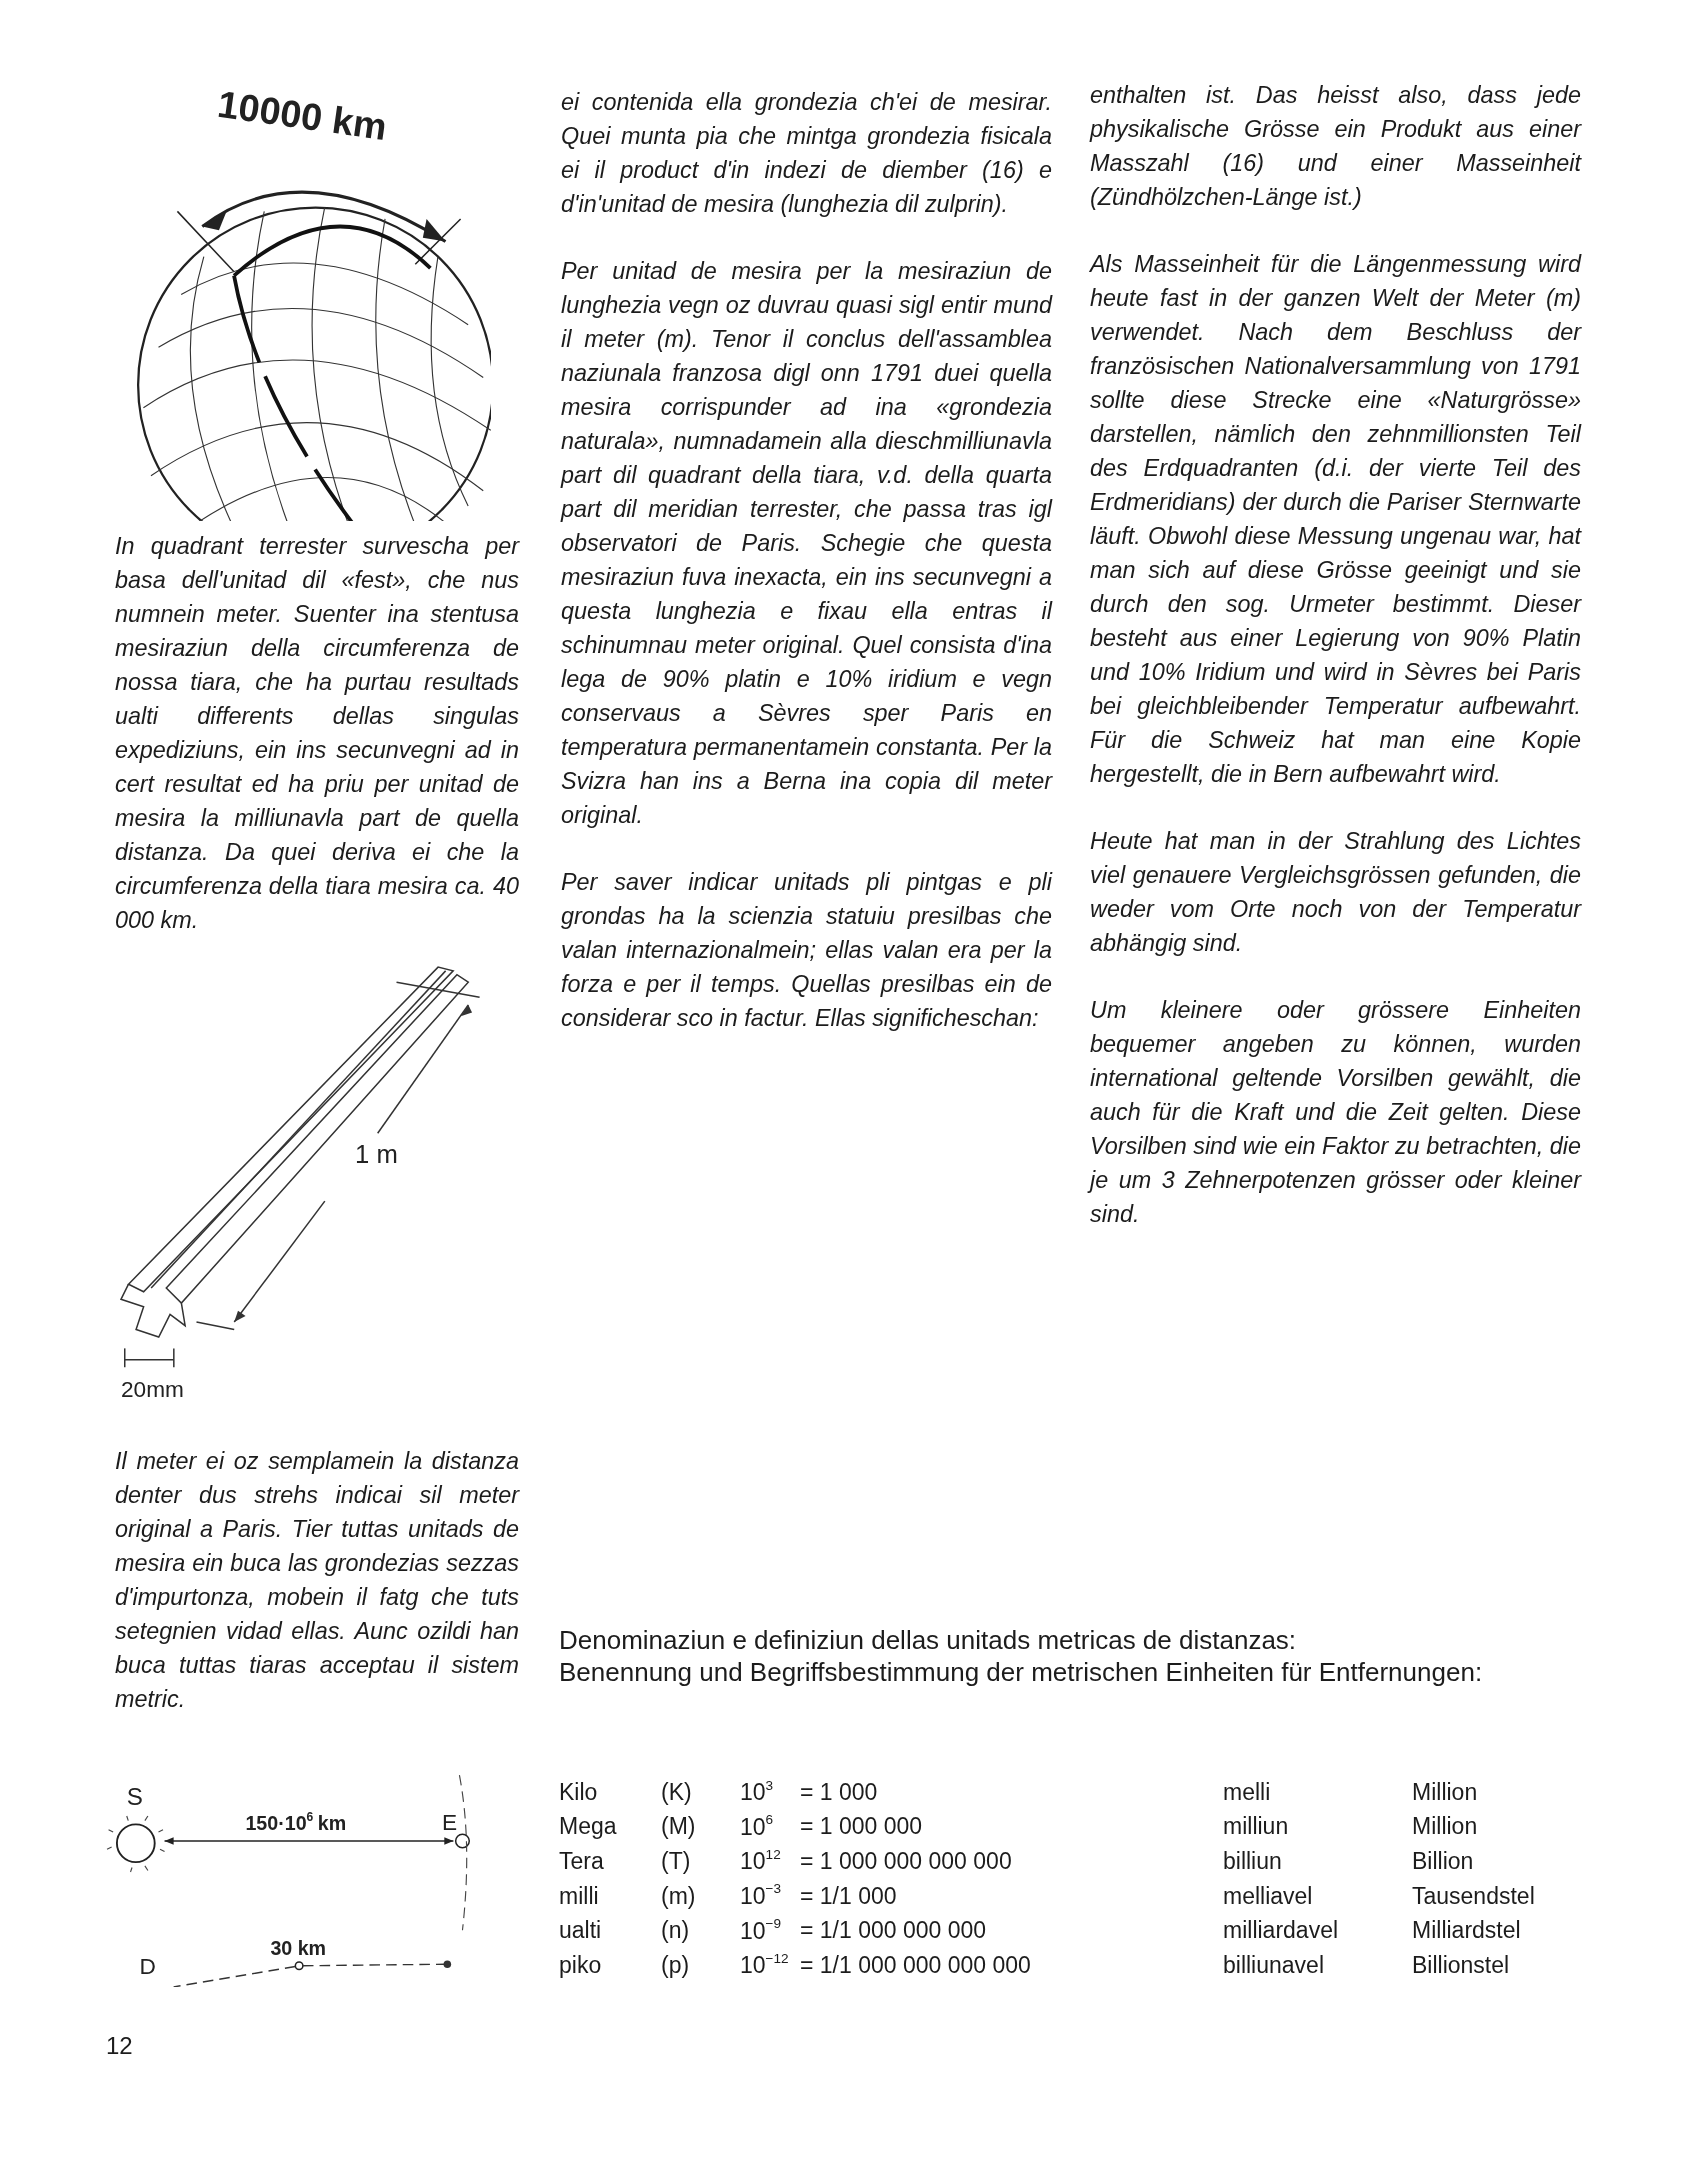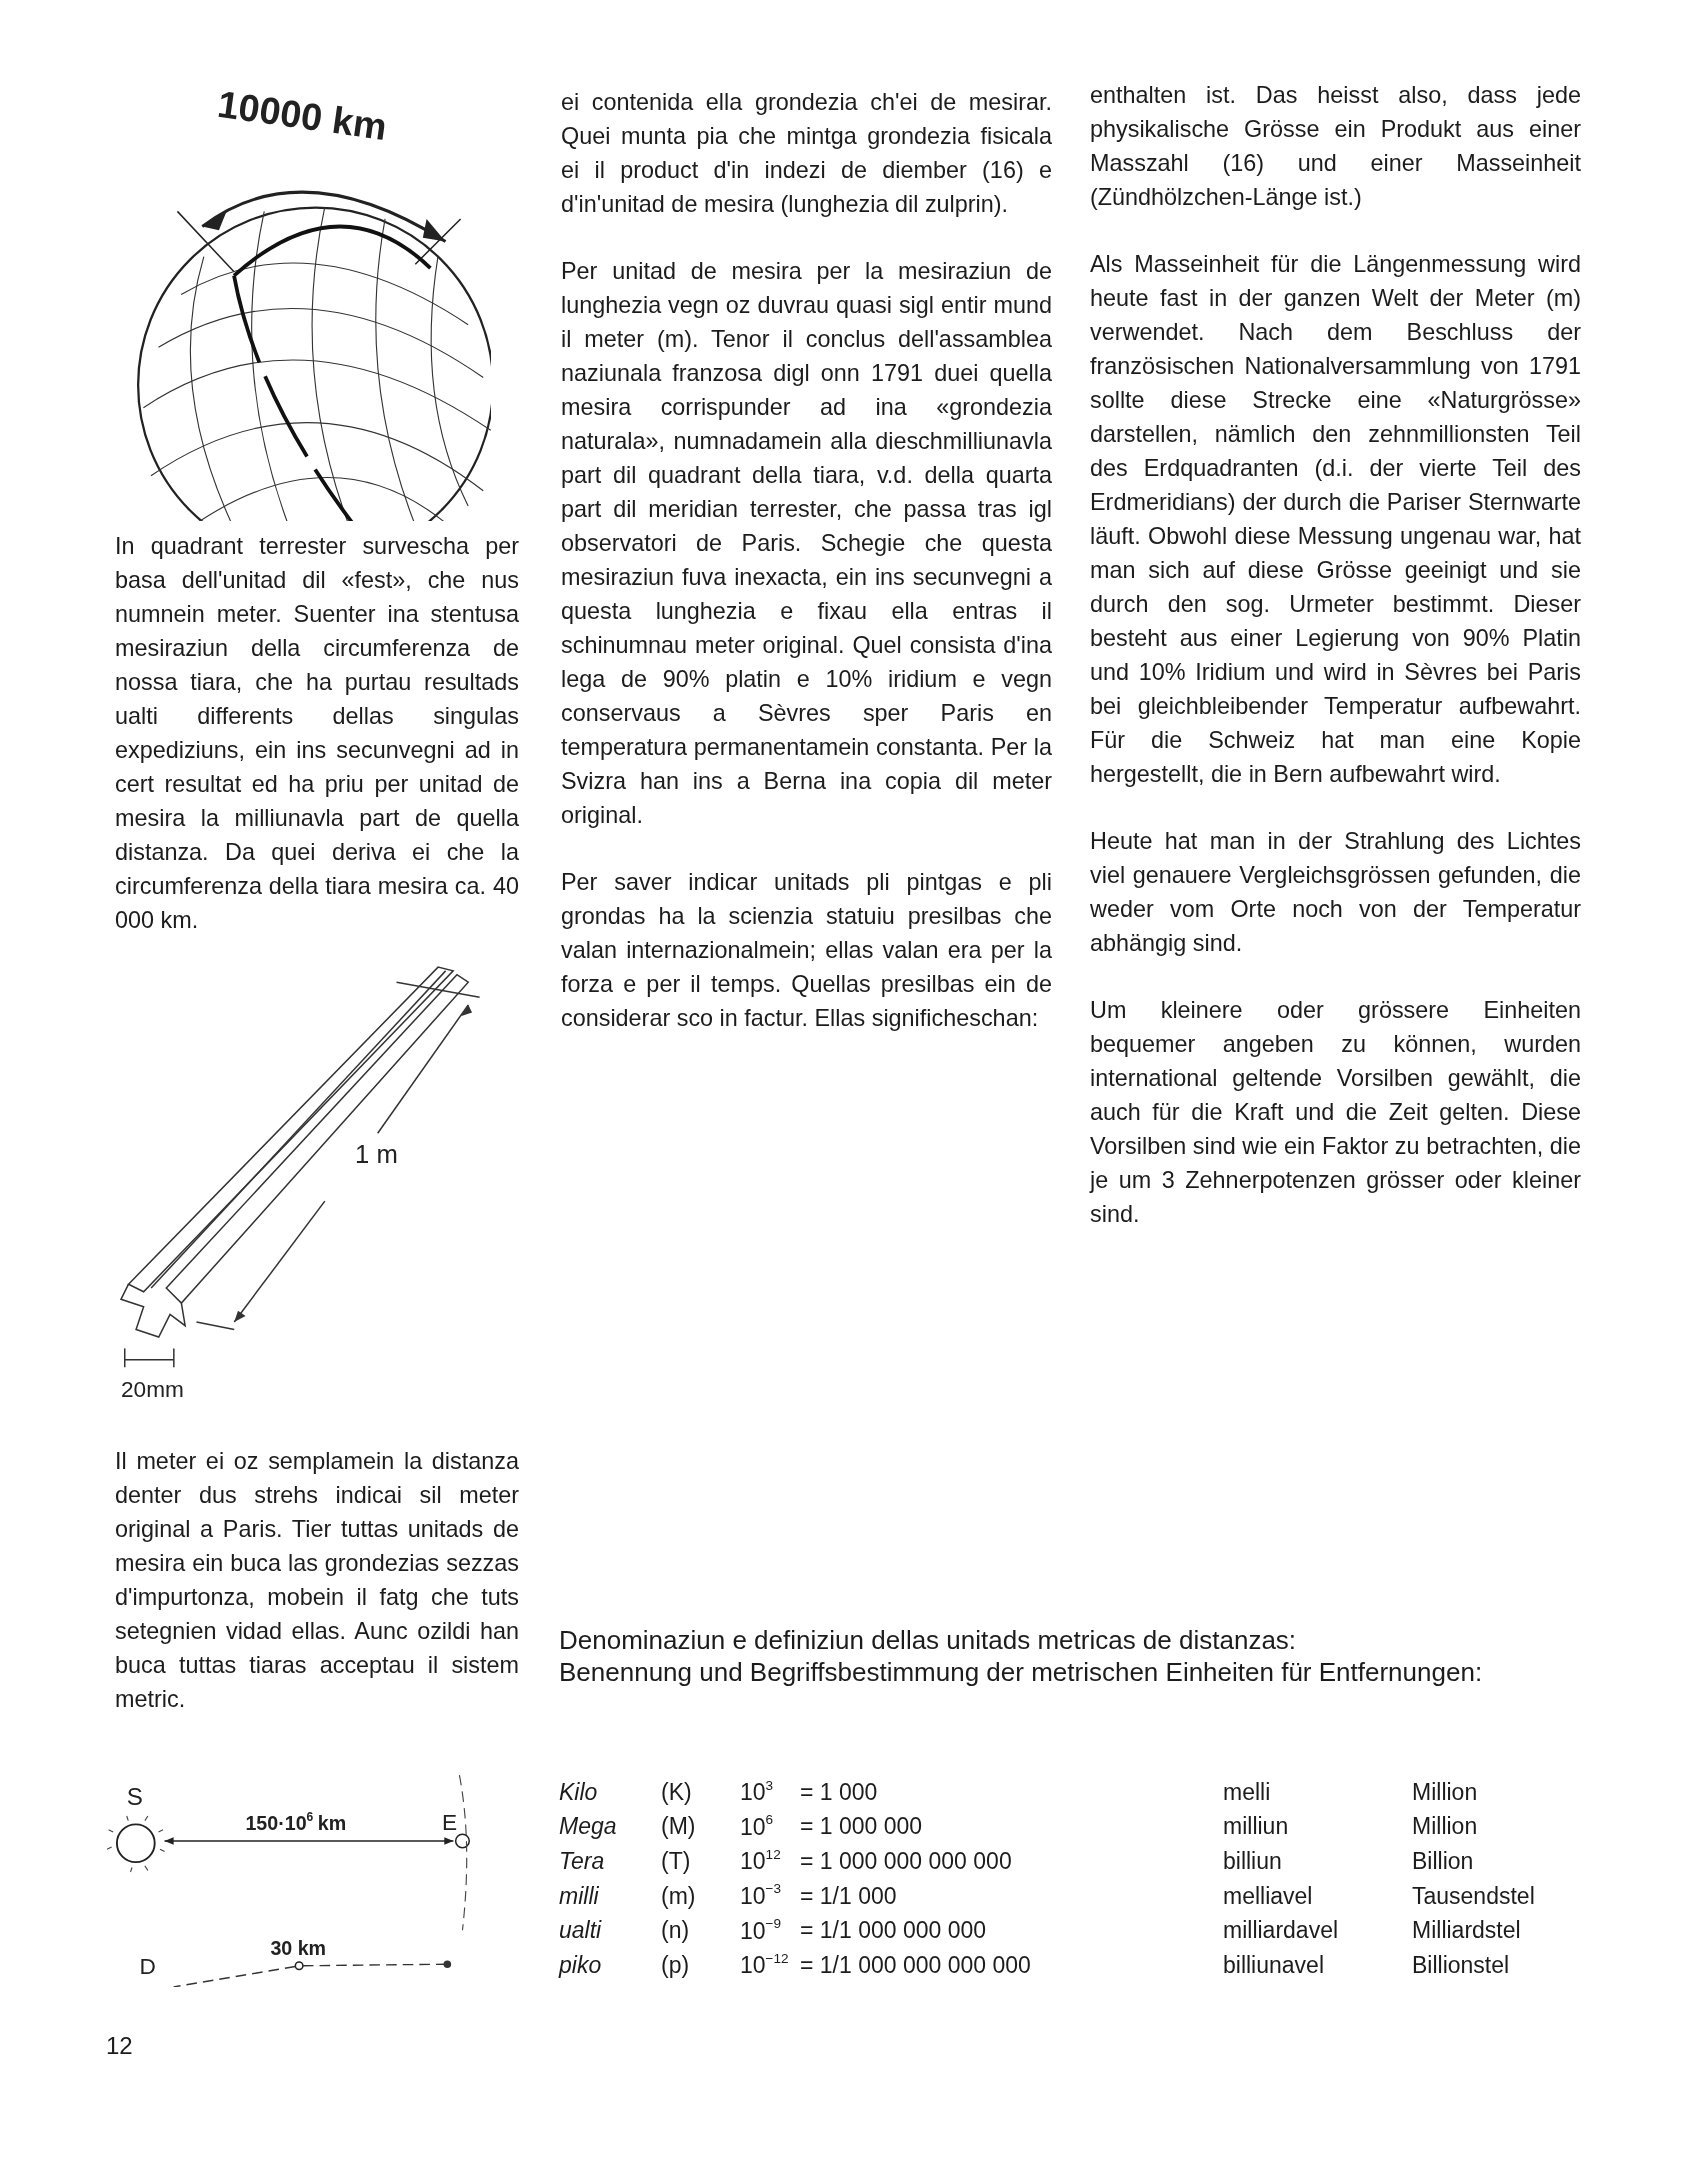--- a/index.html
+++ b/index.html
@@ -1,31 +1,31 @@
 <!DOCTYPE html>
 <html style="font-size:12px"><head>
 <meta charset="utf-8">
 <style>
   html, body { margin: 0; padding: 0; background: #ffffff; }
   body { width: 1706px; height: 2183px; position: relative; overflow: hidden;
          font-family: "Liberation Sans", "DejaVu Sans", sans-serif; color: #1c1c1c; }
   .col { position: absolute; font-size: 23.4px; line-height: 34px; text-align: justify; }
-  .col p { margin: 0 0 33px 0; }
+  .col p { margin: 0 0 33px 0; font-style: italic; }
   .col-left { left: 115px; width: 404px; }
   .col-mid { left: 561px; width: 491px; }
   .col-right { left: 1090px; width: 491px; }
   .figure { position: absolute; }
   .fig-globe { left: 113px; top: 83px; width: 378px; height: 438px; }
   .fig-bar { left: 98px; top: 952px; width: 431px; height: 453px; }
   .fig-sun { left: 98px; top: 1760px; width: 431px; height: 227px; }
   .heading { position: absolute; left: 559px; top: 1624px; width: 982px; font-weight: normal;
              font-size: 26px; line-height: 32px; }
   .prefix-table { position: absolute; left: 559px; top: 1772px; font-size: 23px; line-height: 30px; border-collapse: collapse; }
   .prefix-table td { padding: 0; vertical-align: baseline; white-space: nowrap; }
-  .prefix-table td.name { width: 102px; font-style: italic; }
+  .prefix-table td.name { width: 102px; }
   .prefix-table td.sym { width: 79px; }
   .prefix-table td.pow { width: 60px; }
   .prefix-table td.val { width: 423px; }
   .prefix-table td.rm { width: 189px; }
   .prefix-table sup { font-size: 13.6px; position: relative; top: -1.5px; }
   .page-num { position: absolute; left: 106px; top: 2032px; font-size: 24px; }
   svg text { font-family: "Liberation Sans", "DejaVu Sans", sans-serif; }
 </style>
 </head>
 <body>

